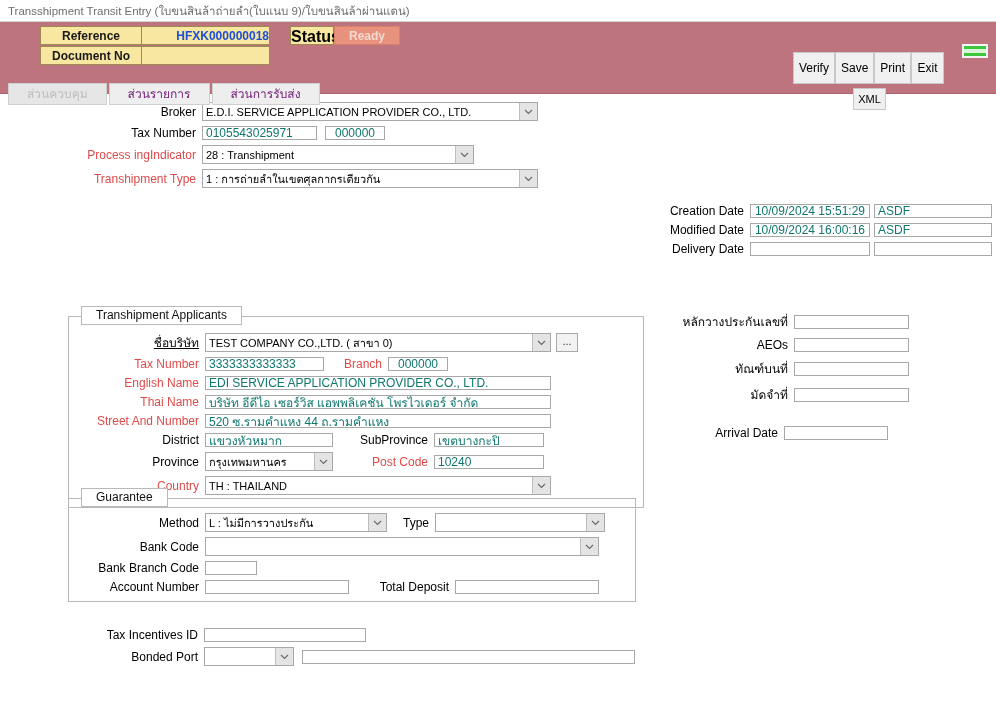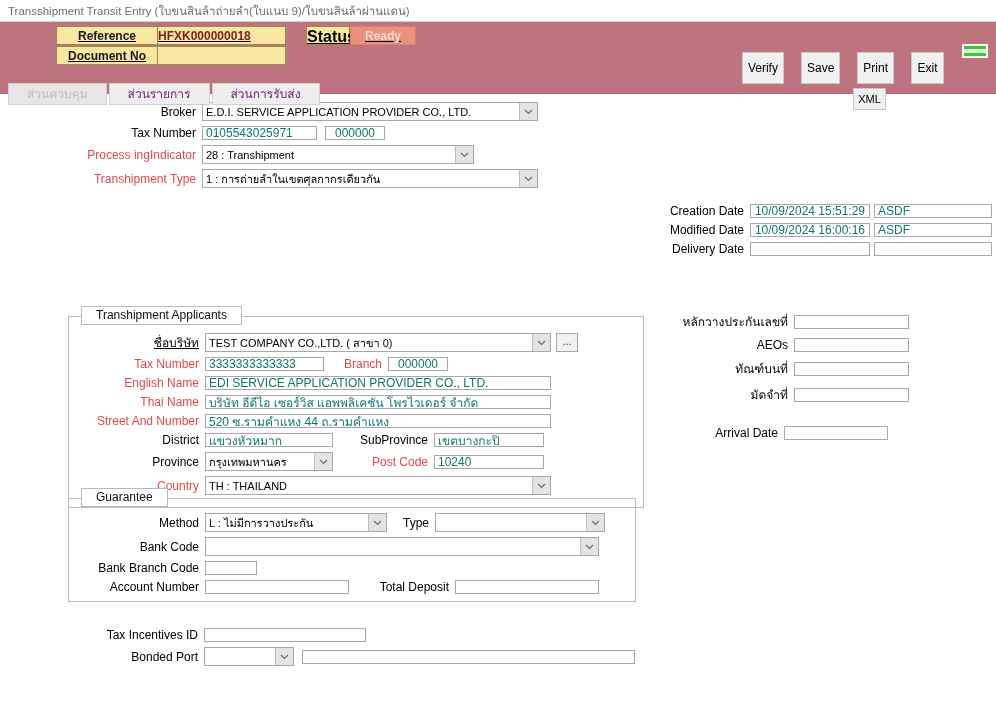--- a/index.html
+++ b/index.html
@@ -36,23 +36,22 @@
   
   .header {
     position: relative;
     height: 72px;
     background: #bd747e;
     border-bottom: 1px solid #b0636e;
     box-sizing: border-box;
   }
   .hdr-fields {
     position: absolute;
-    left: 56px;
+    left: 40px;
     top: 4px;
-    text-decoration: underline;
   }
   .hdr-row {
     display: flex;
     align-items: center;
     margin-bottom: 1px;
   }
   .hdr-label {
     width: 102px;
     height: 19px;
     line-height: 19px;
@@ -64,24 +63,24 @@
     color: #1a1a1a;
     box-sizing: border-box;
   }
   .hdr-value {
     width: 128px;
     height: 19px;
     line-height: 19px;
     background: #f8e7a0;
     border: 1px solid #9a8a50;
     border-left: none;
-    text-align: left;
+    text-align: right;
     font-weight: bold;
     font-size: 12px;
-    color: #7f1d1d;
+    color: #1d4ed8;
     box-sizing: border-box;
   }
   .hdr-status-label {
     width: 44px;
     height: 19px;
     line-height: 19px;
     background: #f8e7a0;
     border: 1px solid #9a8a50;
     text-align: center;
     font-weight: bold;
@@ -101,21 +100,21 @@
     color: #f2d9cf;
     box-sizing: border-box;
   }
 
   
   .hdr-buttons {
     position: absolute;
     right: 52px;
     top: 30px;
     display: flex;
-    gap: 17px;
+    gap: 0;
   }
   .winbtn {
     min-width: 33px;
     height: 32px;
     background: #f0f0f0;
     border: 1px solid #c8c8c8;
     font-size: 12px;
     color: #000;
     display: flex;
     align-items: center;

